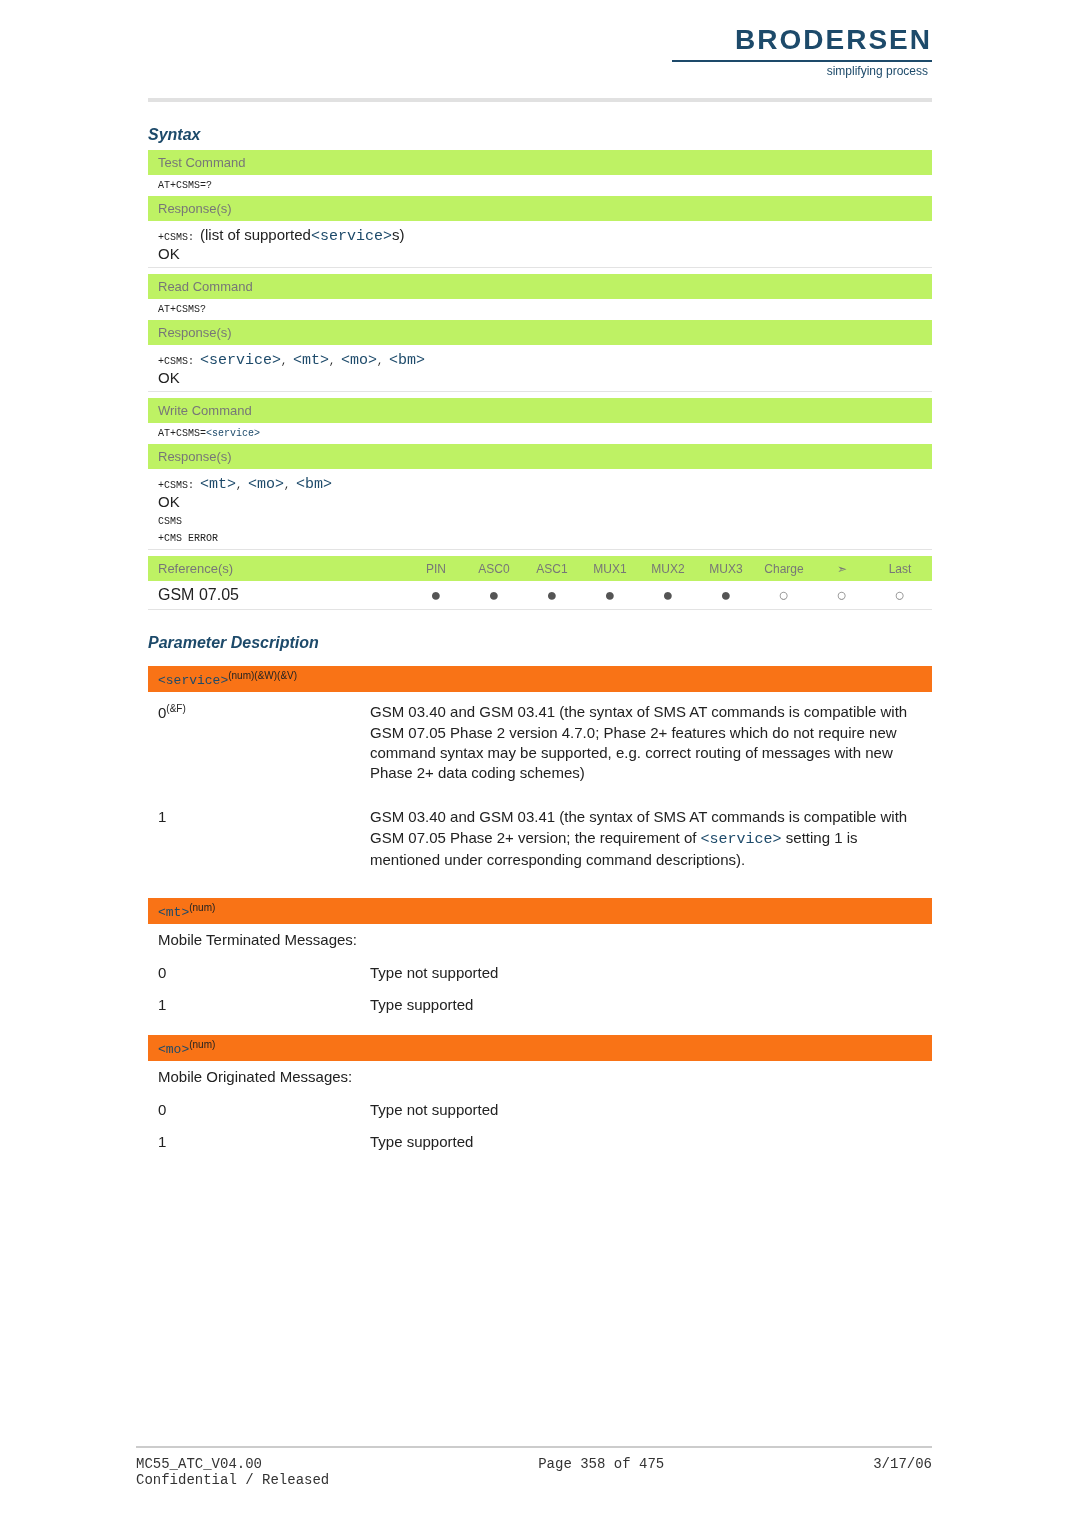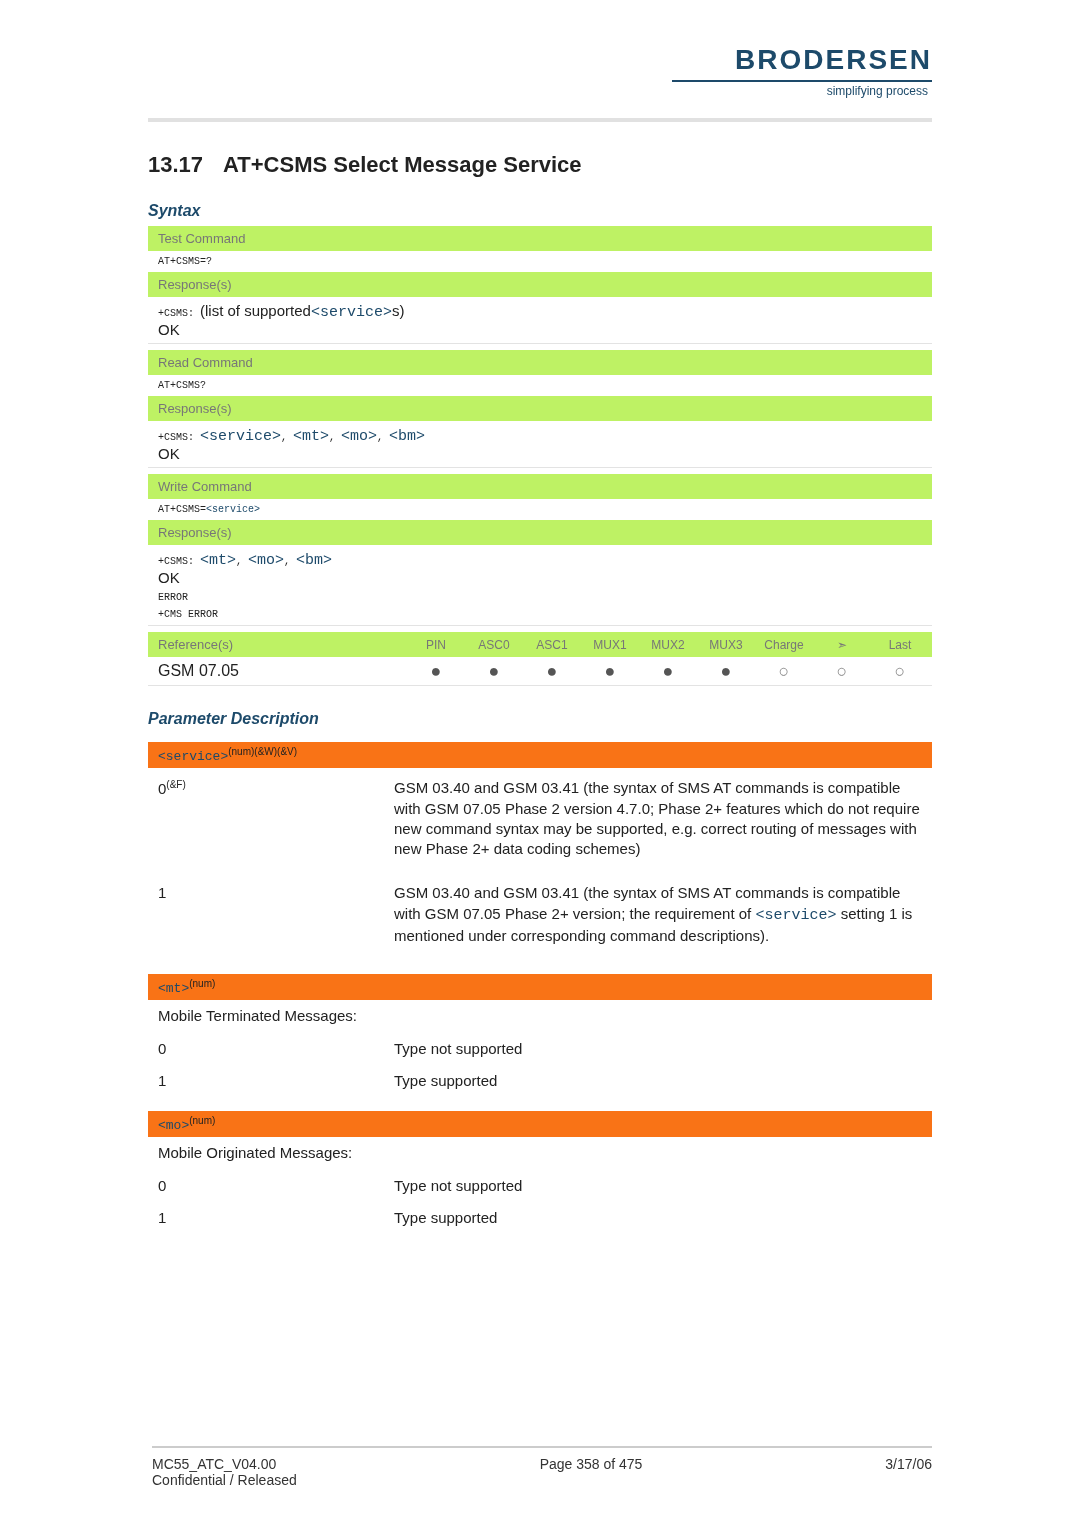--- a/index.html
+++ b/index.html
@@ -1,17 +1,17 @@
 <!DOCTYPE html>
 <html><head>
 <meta charset="utf-8">
 <style>
   * { box-sizing: border-box; margin: 0; padding: 0; }
   body { background: #fff; font-family: Arial, Helvetica, sans-serif; font-size: 15px; color: #222; }
-  .page { width: 944px; min-height: 1528px; margin: 0 auto; position: relative; padding: 44px 80px 0 80px; }
+  .page { width: 944px; min-height: 1528px; margin: 0 auto; position: relative; padding: 24px 80px 0 80px; }
   .header { display: flex; justify-content: flex-end; }
   .brand { text-align: right; padding-bottom: 2px; }
   .brand-name { font-family: Arial, sans-serif; font-weight: 900; font-size: 28px; letter-spacing: 2px; color: #1d4a6a; }
   .brand-line { width: 260px; height: 2px; background: #1d4a6a; margin: 4px 0 2px auto; }
   .brand-tag { font-size: 12px; color: #1d4a6a; padding-right: 4px; }
   .toprule { height: 4px; background: #e1e1e1; margin-top: 18px; }
   .section-title { font-size: 22px; font-weight: 700; margin-top: 30px; display: flex; gap: 20px; }
   .sec-num { white-space: nowrap; }
   .subhead { font-style: italic; font-weight: 700; color: #1d4a6a; margin-top: 24px; font-size: 16px; }
   .box { margin-top: 6px; border-bottom: 1px solid #e3e3e3; }
@@ -22,46 +22,42 @@
   .reftable { display: flex; align-items: center; }
   .refcell { flex: 1; }
   .hdrcells { display: flex; gap: 14px; font-size: 12px; color: #777; }
   .hdrcells span { width: 44px; text-align: center; }
   .dotcells { display: flex; gap: 14px; }
   .dot { width: 44px; text-align: center; font-size: 18px; line-height: 18px; color: #555; }
   .dot.open { color: #888; }
   .pdhead { background: #f97316; padding: 4px 10px; font-size: 13px; margin-top: 14px; }
   .pdhead .param { color: #1d4a6a; }
   .pdhead .sup { font-family: Arial; font-size: 10px; vertical-align: super; }
-  .pdbody { display: flex; gap: 24px; padding: 10px 10px 14px 10px; font-size: 15px; line-height: 1.35; }
+  .pdbody { display: flex; padding: 10px 10px 14px 10px; font-size: 15px; line-height: 1.35; }
   .pdkey { width: 212px; flex: 0 0 212px; }
   .pdval { flex: 1; }
   .pdlist .pdbody { padding-top: 6px; padding-bottom: 6px; }
-  .footer { position: absolute; bottom: 40px; left: 84px; right: 80px; }
+  .footer { position: absolute; bottom: 40px; left: 68px; right: 80px; font-family: Liberation Mono, monospace; }
   .foothr { border: none; border-top: 2px solid #ccc; margin-bottom: 8px; }
   .footrow { display: flex; justify-content: space-between; font-size: 14px; color: #333; }
 </style>
 </head>
 <body>
 
 <div class="page">
 
   <div class="header">
     <div class="brand">
       <div class="brand-name">BRODERSEN</div>
       <div class="brand-line"></div>
       <div class="brand-tag">simplifying process</div>
     </div>
   </div>
   <div class="toprule"></div>
 
-  <h2 class="section-title">
-    <span class="sec-num">13.17</span>
-    <span>AT+CSMS   Select Message Service</span>
-  </h2>
 
   <div class="subhead">Syntax</div>
 
   <div class="box">
     <div class="grayrow">Test Command</div>
     <div class="row mono">AT+CSMS=?</div>
     <div class="grayrow">Response(s)</div>
     <div class="row">
       <span class="mono">+CSMS: </span><span>(list of supported</span><span class="param">&lt;service&gt;</span><span>s)</span><br>
       <span>OK</span>
@@ -80,21 +76,21 @@
 
   <div class="box">
     <div class="grayrow">Write Command</div>
     <div class="row mono">
       <span>AT+CSMS=</span><span class="param">&lt;service&gt;</span>
     </div>
     <div class="grayrow">Response(s)</div>
     <div class="row">
       <span class="mono">+CSMS: </span><span class="param">&lt;mt&gt;</span><span class="mono">, </span><span class="param">&lt;mo&gt;</span><span class="mono">, </span><span class="param">&lt;bm&gt;</span><br>
       <span>OK</span><br>
-      <span class="mono">ERROR</span><br>
+      <span class="mono">CSMS</span><br>
       <span class="mono">+CMS ERROR</span>
     </div>
   </div>
 
   <div class="box">
     <div class="grayrow reftable">
       <div class="refcell">Reference(s)</div>
       <div class="hdrcells">
         <span>PIN</span>
         <span>ASC0</span>

